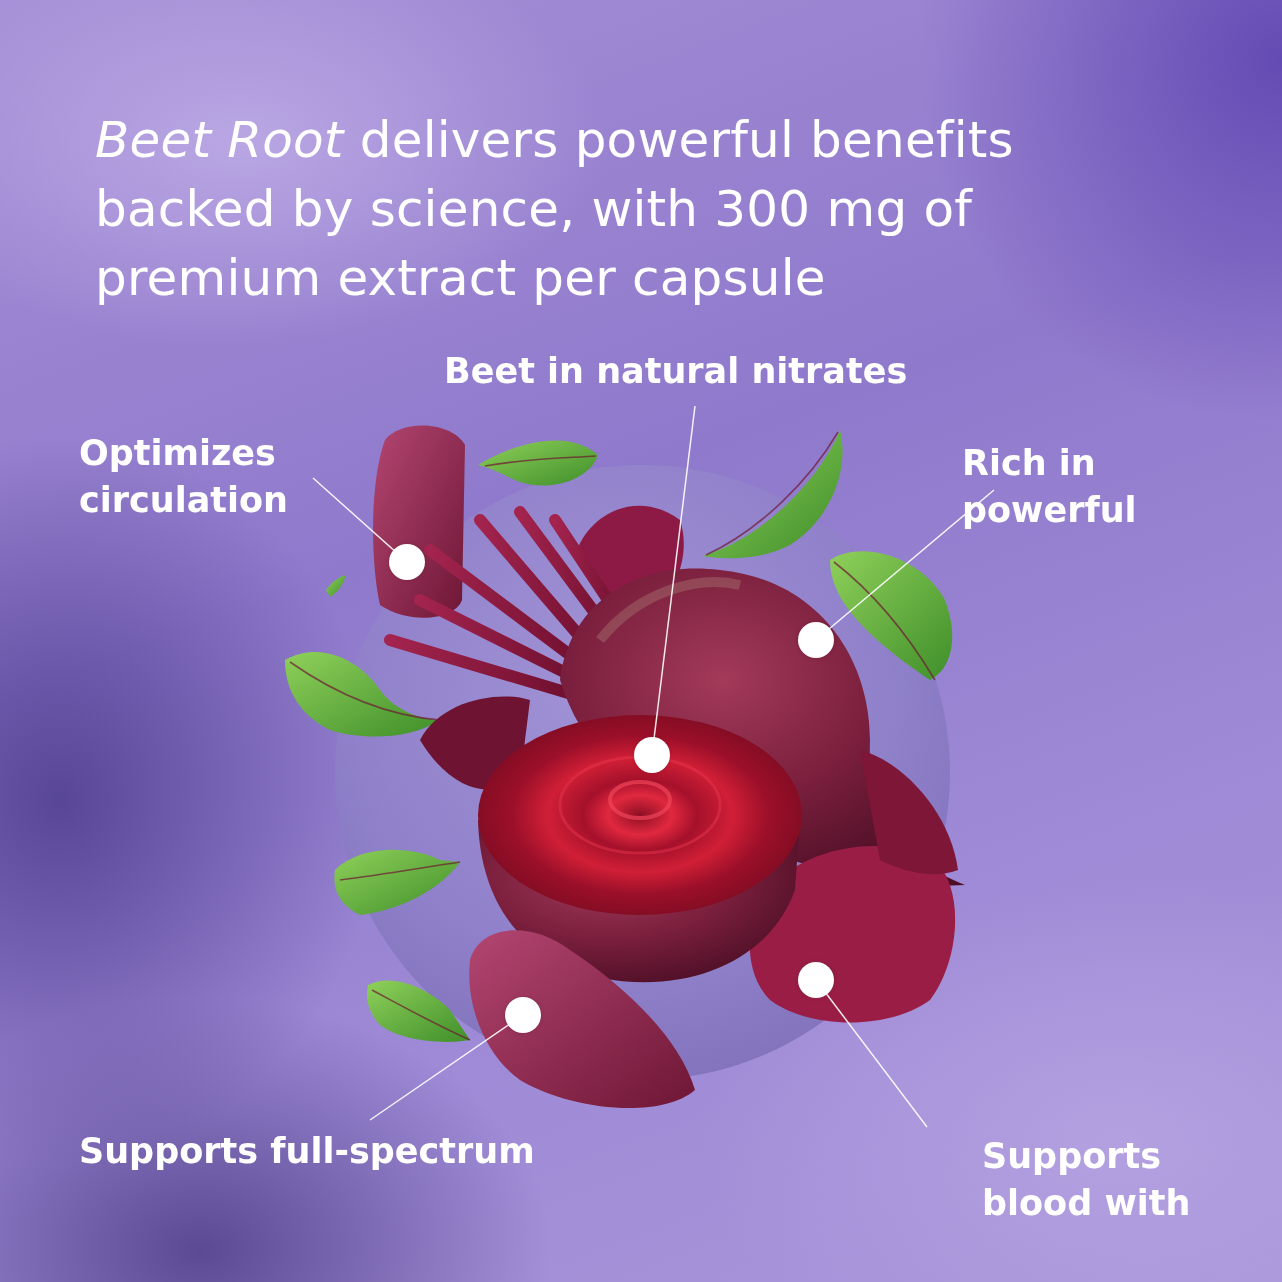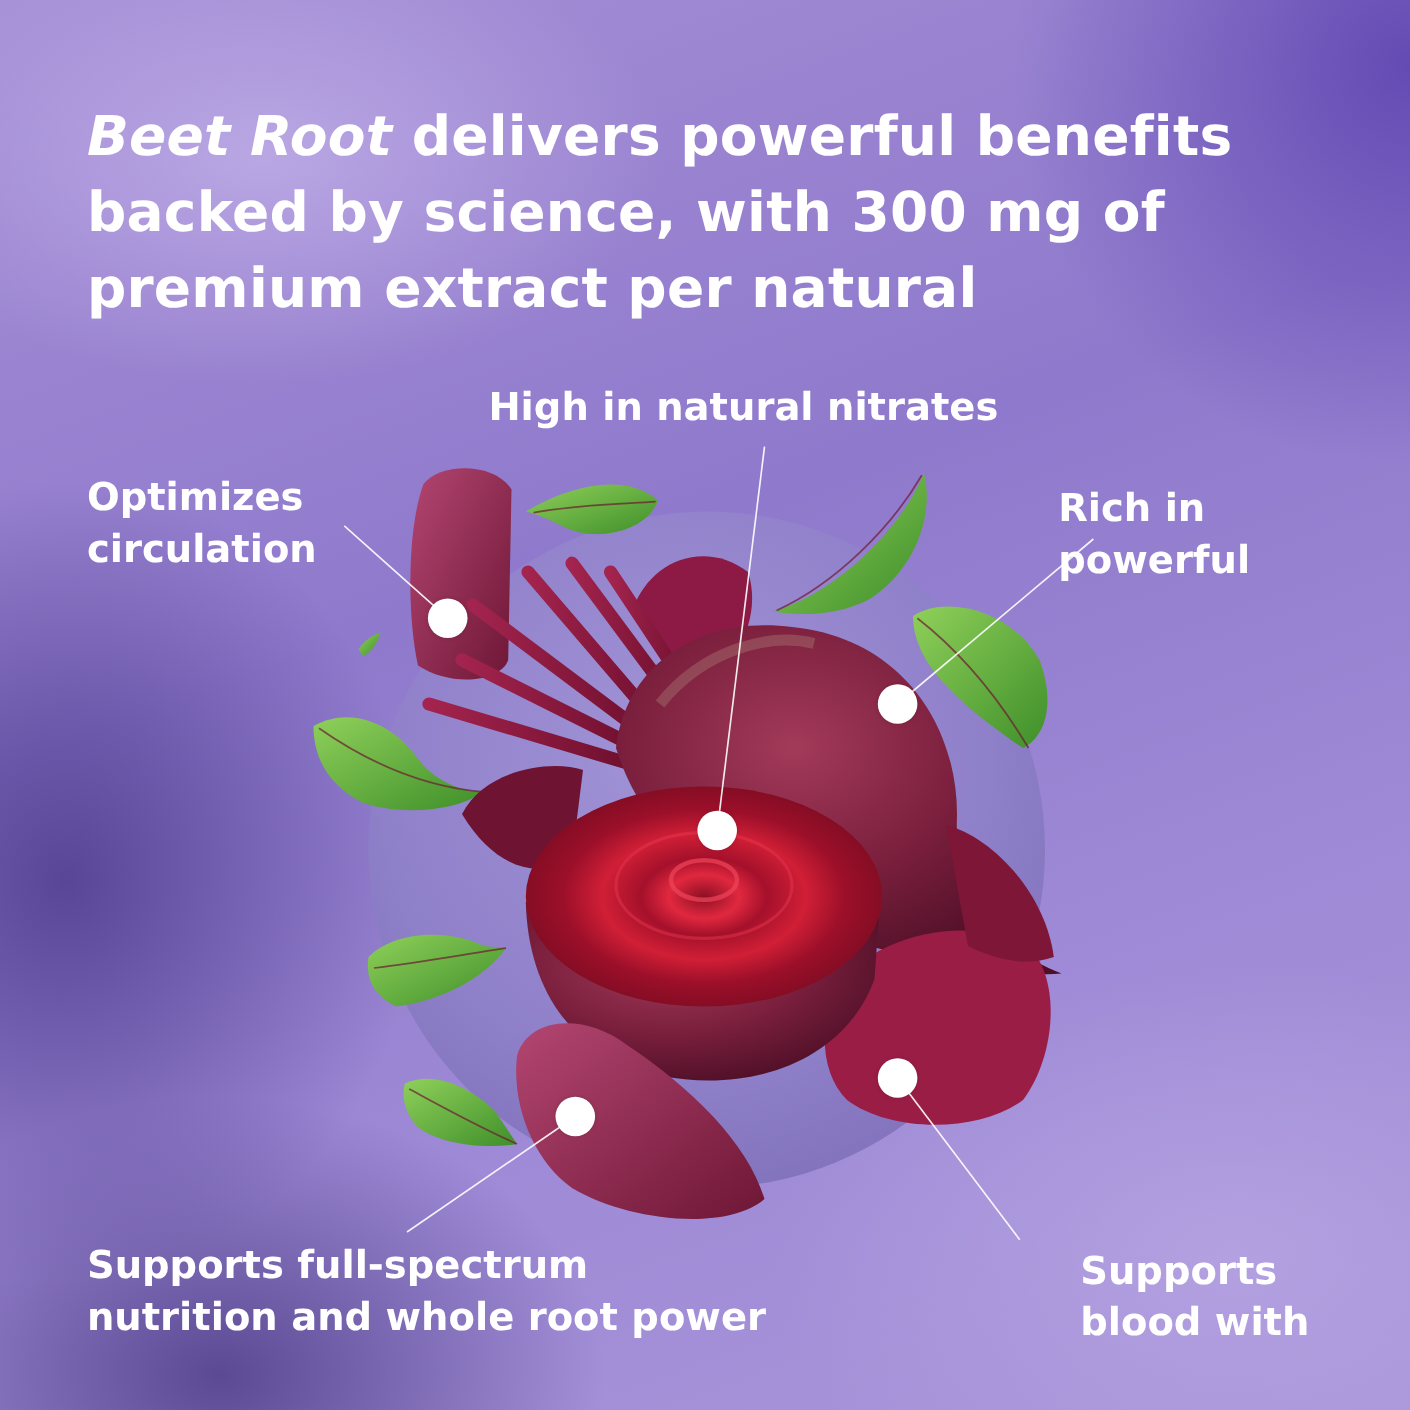--- a/index.html
+++ b/index.html
@@ -9,22 +9,22 @@
       background:
         radial-gradient(ellipse 520px 300px at 240px 140px, rgba(190,172,230,0.85), rgba(190,172,230,0) 70%),
         radial-gradient(ellipse 600px 380px at 1120px 1140px, rgba(180,162,226,0.9), rgba(180,162,226,0) 70%),
         radial-gradient(ellipse 460px 520px at 60px 800px, rgba(78,60,140,0.85), rgba(78,60,140,0) 70%),
         radial-gradient(ellipse 520px 520px at 1282px 60px, rgba(96,72,178,0.95), rgba(96,72,178,0) 70%),
         radial-gradient(ellipse 500px 360px at 200px 1250px, rgba(84,66,140,0.9), rgba(84,66,140,0) 70%),
         linear-gradient(160deg, #a58fd6 0%, #8f79cc 40%, #9e8ad6 70%, #a996d9 100%);
     }
     .headline {
       position: absolute; left: 79px; top: 90px; width: 1160px;
-      color: #ffffff; font-weight: bold; font-size: 50px; line-height: 69px;
-      letter-spacing: 0.2px; margin: 0;
+      color: #ffffff; font-weight: normal; font-size: 50px; line-height: 69px;
+      letter-spacing: 0.2px; margin: 16px;
     }
     .headline .line { display: block; white-space: nowrap; }
     .headline em { font-style: italic; }
     .callout {
       position: absolute; color: #ffffff; font-weight: bold;
       font-size: 35px; line-height: 47px; margin: 0; white-space: nowrap;
     }
     .callout .line { display: block; }
     .backdrop {
       position: absolute; left: 335px; top: 465px; width: 615px; height: 615px;
@@ -39,21 +39,21 @@
       background: #ffffff; transform: translate(-50%, -50%);
       box-shadow: 0 0 4px rgba(0,0,0,0.15);
     }
   </style>
 </head>
 <body>
 
 <h1 class="headline">
   <span class="line"><em>Beet Root</em><span> delivers powerful benefits</span></span>
   <span class="line">backed by science, with 300 mg of</span>
-  <span class="line">premium extract per natural</span>
+  <span class="line">premium extract per capsule</span>
 </h1>
 
 <div class="backdrop"></div>
 
 <svg class="art" viewBox="0 0 1282 1282" xmlns="http://www.w3.org/2000/svg">
   <defs>
     <radialGradient id="skin" cx="40%" cy="35%" r="70%">
       <stop offset="0%" stop-color="#a33a5a"></stop>
       <stop offset="55%" stop-color="#7a1f3d"></stop>
       <stop offset="100%" stop-color="#4e0f26"></stop>
@@ -138,30 +138,29 @@
   </g>
 </svg>
 
 <div class="dot" style="left:407px;top:562px"></div>
 <div class="dot" style="left:652px;top:755px"></div>
 <div class="dot" style="left:816px;top:640px"></div>
 <div class="dot" style="left:523px;top:1015px"></div>
 <div class="dot" style="left:816px;top:980px"></div>
 
 <p class="callout" style="left:444px;top:348px">
-  <span class="line">High in natural nitrates</span>
+  <span class="line">Beet in natural nitrates</span>
 </p>
 <p class="callout" style="left:79px;top:430px">
   <span class="line">Optimizes</span>
   <span class="line">circulation</span>
 </p>
 <p class="callout" style="left:962px;top:440px">
   <span class="line">Rich in</span>
   <span class="line">powerful</span>
 </p>
 <p class="callout" style="left:79px;top:1128px">
   <span class="line">Supports full-spectrum</span>
-  <span class="line">nutrition and whole root power</span>
 </p>
 <p class="callout" style="left:982px;top:1133px">
   <span class="line">Supports</span>
   <span class="line">blood with</span>
 </p>
 
 </body></html>

